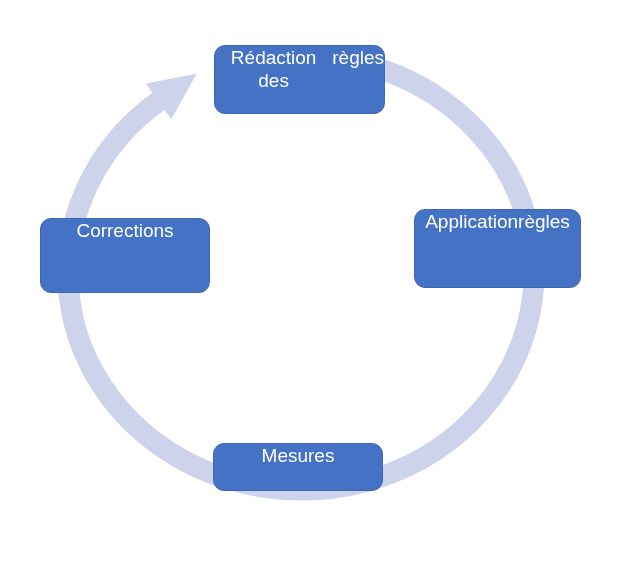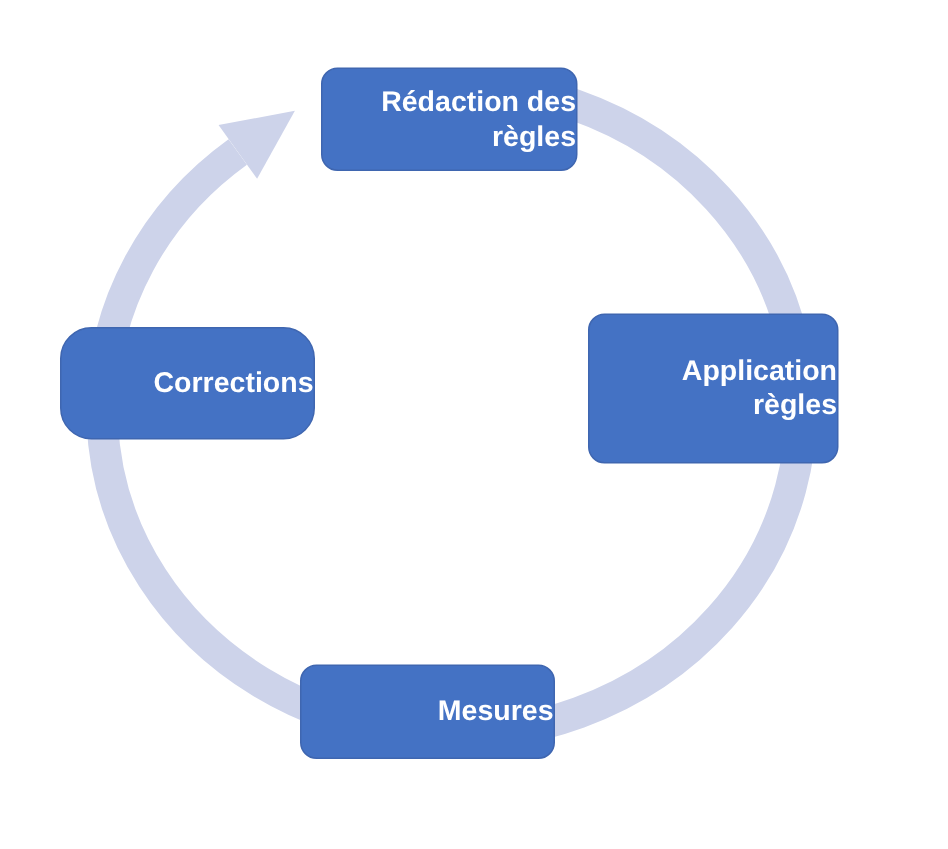--- a/index.html
+++ b/index.html
@@ -30,34 +30,34 @@
     stroke: none;
   }
   .node {
     position: absolute;
     box-sizing: border-box;
     background: var(--node-fill, #4472c4);
     border: 1px solid var(--node-border, #3f66b0);
     border-radius: 11px;
     color: var(--node-text, #ffffff);
     font-size: 19px;
-    font-weight: bold;
+    font-weight: normal;
     line-height: 23px;
     text-align: center;
     display: flex;
-    flex-direction: column;
+    flex-direction: row;
     justify-content: center;
-    align-items: flex-end;
+    align-items: flex-start;
     cursor: default;
   }
   .node span { display: block; }
   .node-top    { left: 214px; top: 45px;  width: 171px; height: 69px; }
-  .node-right  { left: 392px; top: 209px; width: 167px; height: 100px; }
-  .node-bottom { left: 200px; top: 443px; width: 170px; height: 63px; }
-  .node-left   { left: 40px;  top: 218px; width: 170px; height: 75px; border-radius: 21px; }
+  .node-right  { left: 414px; top: 209px; width: 167px; height: 79px; }
+  .node-bottom { left: 213px; top: 443px; width: 170px; height: 48px; }
+  .node-left   { left: 40px;  top: 218px; width: 170px; height: 75px; }
 </style>
 </head>
 <body>
 
 <div class="canvas">
 
   <svg class="ring-svg" width="632" height="566" viewBox="0 0 632 566" aria-hidden="true">
 
     <path class="ring" d="M 280.7 56.8 A 233 217 0 1 1 158.5 101.3"></path>
 

